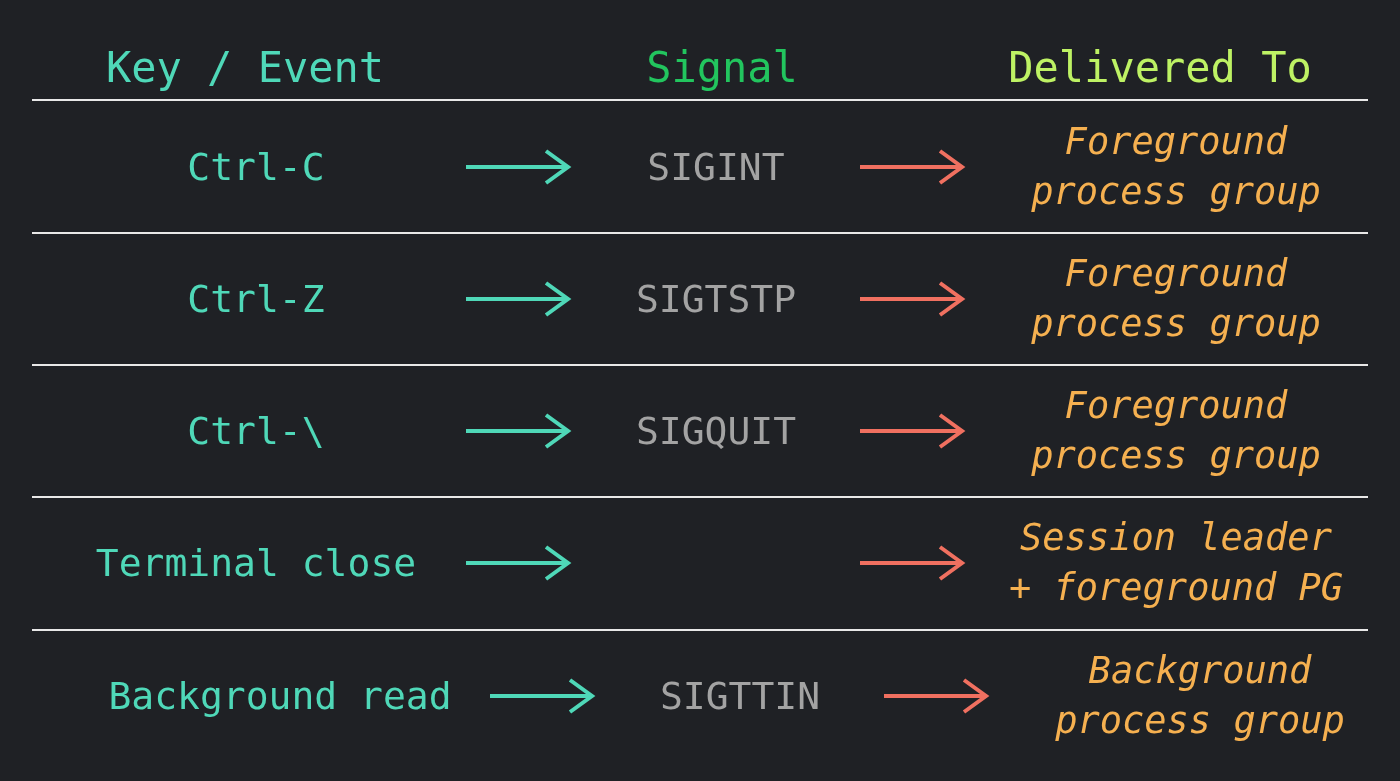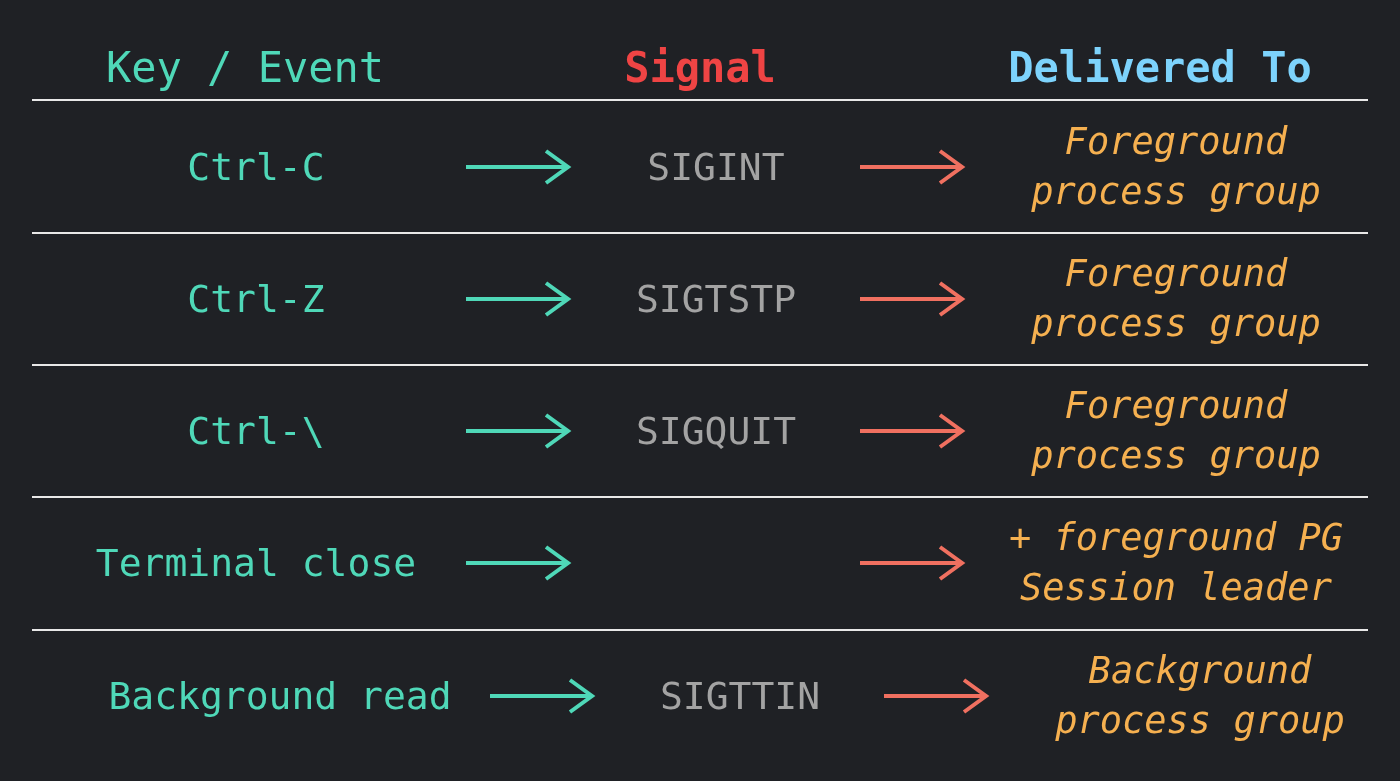--- a/index.html
+++ b/index.html
@@ -14,22 +14,22 @@
          color:#a3a3a3; font-size:38px; }
   .dst { position:absolute; left:950px; width:420px; top:0; height:130px; display:flex; flex-direction:column; align-items:center; justify-content:center;
          color:#f5b050; font-size:37px; line-height:50px;font-style:italic; }
   .arrow { position:absolute; top:45px; width:110px; height:40px; }
   .a1 { left:448px; } .a2 { left:842px; }
 </style>
 </head>
 <body>
 
 <div class="hdr" style="left:40px;width:410px;color:#4fd8b8;">Key / Event</div>
-<div class="hdr" style="left:560px;width:280px;color:#ef4444;font-weight:bold;">Signal</div>
-<div class="hdr" style="left:950px;width:420px;color:#7dd3fc;font-weight:bold;">Delivered To</div>
+<div class="hdr" style="left:582px;width:280px;color:#22c55e;">Signal</div>
+<div class="hdr" style="left:950px;width:420px;color:#bef264;">Delivered To</div>
 
 <div class="sep" style="top:99px;"></div>
 
 <div class="row" style="top:102px;">
   <div class="key">Ctrl-C</div>
   <svg class="arrow a1" viewBox="0 0 110 40">
       <path d="M2 20 H102 M82 4 L104 20 L82 36" stroke="#4fd8b8" stroke-width="4" fill="none"></path>
     </svg>
   <div class="sig">SIGINT</div>
   <svg class="arrow a2" viewBox="0 0 110 40">
@@ -76,22 +76,22 @@
 
 <div class="row" style="top:498px;">
   <div class="key">Terminal close</div>
   <svg class="arrow a1" viewBox="0 0 110 40">
       <path d="M2 20 H102 M82 4 L104 20 L82 36" stroke="#4fd8b8" stroke-width="4" fill="none"></path>
     </svg>
   <svg class="arrow a2" viewBox="0 0 110 40">
       <path d="M2 20 H102 M82 4 L104 20 L82 36" stroke="#f07060" stroke-width="4" fill="none"></path>
     </svg>
   <div class="dst">
+      <span>Session leader</span>
       <span>+ foreground PG</span>
-      <span>Session leader</span>
     </div>
 </div>
 <div class="sep" style="top:629px;"></div>
 
 <div class="row" style="top:631px;margin-left:24px;">
   <div class="key">Background read</div>
   <svg class="arrow a1" viewBox="0 0 110 40">
       <path d="M2 20 H102 M82 4 L104 20 L82 36" stroke="#4fd8b8" stroke-width="4" fill="none"></path>
     </svg>
   <div class="sig">SIGTTIN</div>

